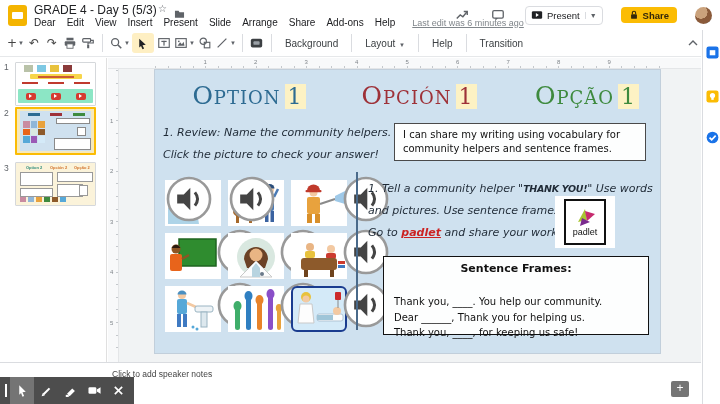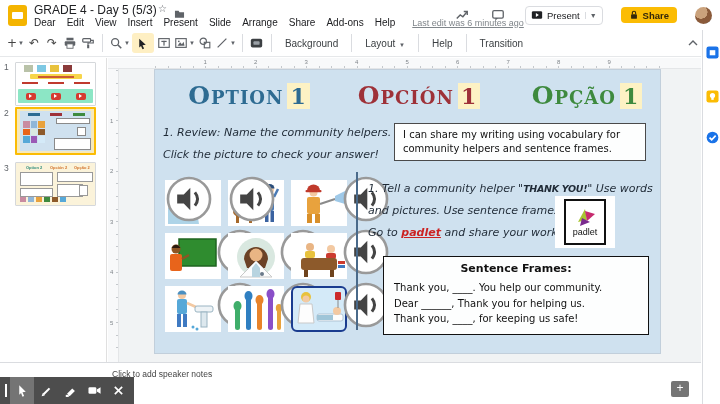--- a/index.html
+++ b/index.html
@@ -68,38 +68,38 @@
   .hruler { position:absolute; left:0; top:0; width:593px; height:11px; background:#f8f9fa; border-bottom:1px solid #e4e6e8;
     background-image:repeating-linear-gradient(90deg, #c4c8cc 0 1px, transparent 1px 12.6px);
     background-size:505px 3px; background-position:47px 8px; background-repeat:no-repeat; }
   .vruler { position:absolute; left:0; top:11px; width:11px; height:293px; background:#f8f9fa; border-right:1px solid #e4e6e8;
     background-image:repeating-linear-gradient(180deg, #c4c8cc 0 1px, transparent 1px 12.6px);
     background-size:3px 283px; background-position:8px 1px; background-repeat:no-repeat; }
   .rnum { position:absolute; font-size:6px; color:#80868b; }
 
   
   .slide { position:absolute; left:47px; top:12px; width:505px; height:283px; background:#cfe1ef; box-shadow:0 0 0 1px #c2cfdb; font-family:"DejaVu Sans", sans-serif; }
-  .heading { position:absolute; top:11px; width:132px; text-align:center; font-family:"DejaVu Serif", serif; font-weight:bold; font-variant:small-caps; font-size:25px; letter-spacing:1px; white-space:nowrap; }
+  .heading { position:absolute; top:11px; width:132px; text-align:center; font-family:"DejaVu Serif", serif; font-weight:normal; font-variant:small-caps; font-size:25px; letter-spacing:1px; white-space:nowrap; }
   .hl-num { font-variant:normal; font-size:22px; padding:0 3px; margin-left:4px; }
   .slide-text { position:absolute; font-size:11px; font-style:italic; color:#1f2a36; white-space:nowrap; }
   .objective-box { position:absolute; left:239px; top:53px; width:252px; height:38px; background:#fdfefe; border:1px solid #4a4a4a; font-size:10px; color:#111; padding:4px 8px; line-height:14px; font-style:normal; }
   .image-grid { position:absolute; left:10px; top:110px; width:190px; display:grid; grid-template-columns:repeat(3, 56px); grid-auto-rows:46px; column-gap:7px; row-gap:7px; }
   .img-card { position:relative; width:56px; height:46px; }
   .img-card svg { display:block; width:56px; height:46px; }
   .speaker { position:absolute; width:13px; height:13px; top:-4px; }
   .speaker.tl { left:-4px; } .speaker.tr { right:-4px; }
   .divider { position:absolute; left:201px; top:102px; width:1.5px; height:158px; background:#4a6a8a; }
   .task-link { color:#cc2222; font-weight:bold; text-decoration:underline; }
   .thankyou { font-weight:bold; font-size:9.5px; letter-spacing:-0.3px; }
   .padlet-box { position:absolute; left:400px; top:126px; width:60px; height:52px; background:#fff; display:flex; align-items:center; justify-content:center; }
   .padlet-inner { width:42px; height:46px; border:2.5px solid #111; background:#fff; display:flex; flex-direction:column; align-items:center; justify-content:center; }
   .padlet-word { font-size:9px; color:#111; font-family:"Liberation Sans", sans-serif; margin-top:-2px; }
   .frames-box { position:absolute; left:228px; top:186px; width:266px; height:79px; background:#fdfefe; border:1.5px solid #111; }
   .frames-title { text-align:center; font-weight:bold; font-size:11px; color:#111; margin-top:5px; }
-  .frames-lines { margin-top:5px; padding-left:10px; font-size:10px; color:#111; line-height:15.5px; }
+  .frames-lines { margin-top:19px; padding-left:10px; font-size:10px; color:#111; line-height:15.5px; }
 
   
   .notesbar { position:absolute; left:0; top:362px; width:701px; height:42px; background:#fff; border-top:1px solid #dadce0; }
   .notes-text { position:absolute; left:112px; top:6px; font-size:8.5px; color:#444; }
   .annotoolbar { position:absolute; left:0; top:377px; width:134px; height:27px; background:#4d4d4d; display:flex; align-items:stretch; }
   .an-cell { width:24px; display:flex; align-items:center; justify-content:center; }
   .an-cell.active { background:#747474; }
   .an-bar { width:10px; }
   .an-bar i { display:block; width:2.5px; height:13px; background:#fff; margin-left:2px; }
   .plus-btn { position:absolute; left:671px; top:381px; width:18px; height:16px; background:#757575; border-radius:2px; color:#fff; font-size:12px; line-height:15px; text-align:center; }

